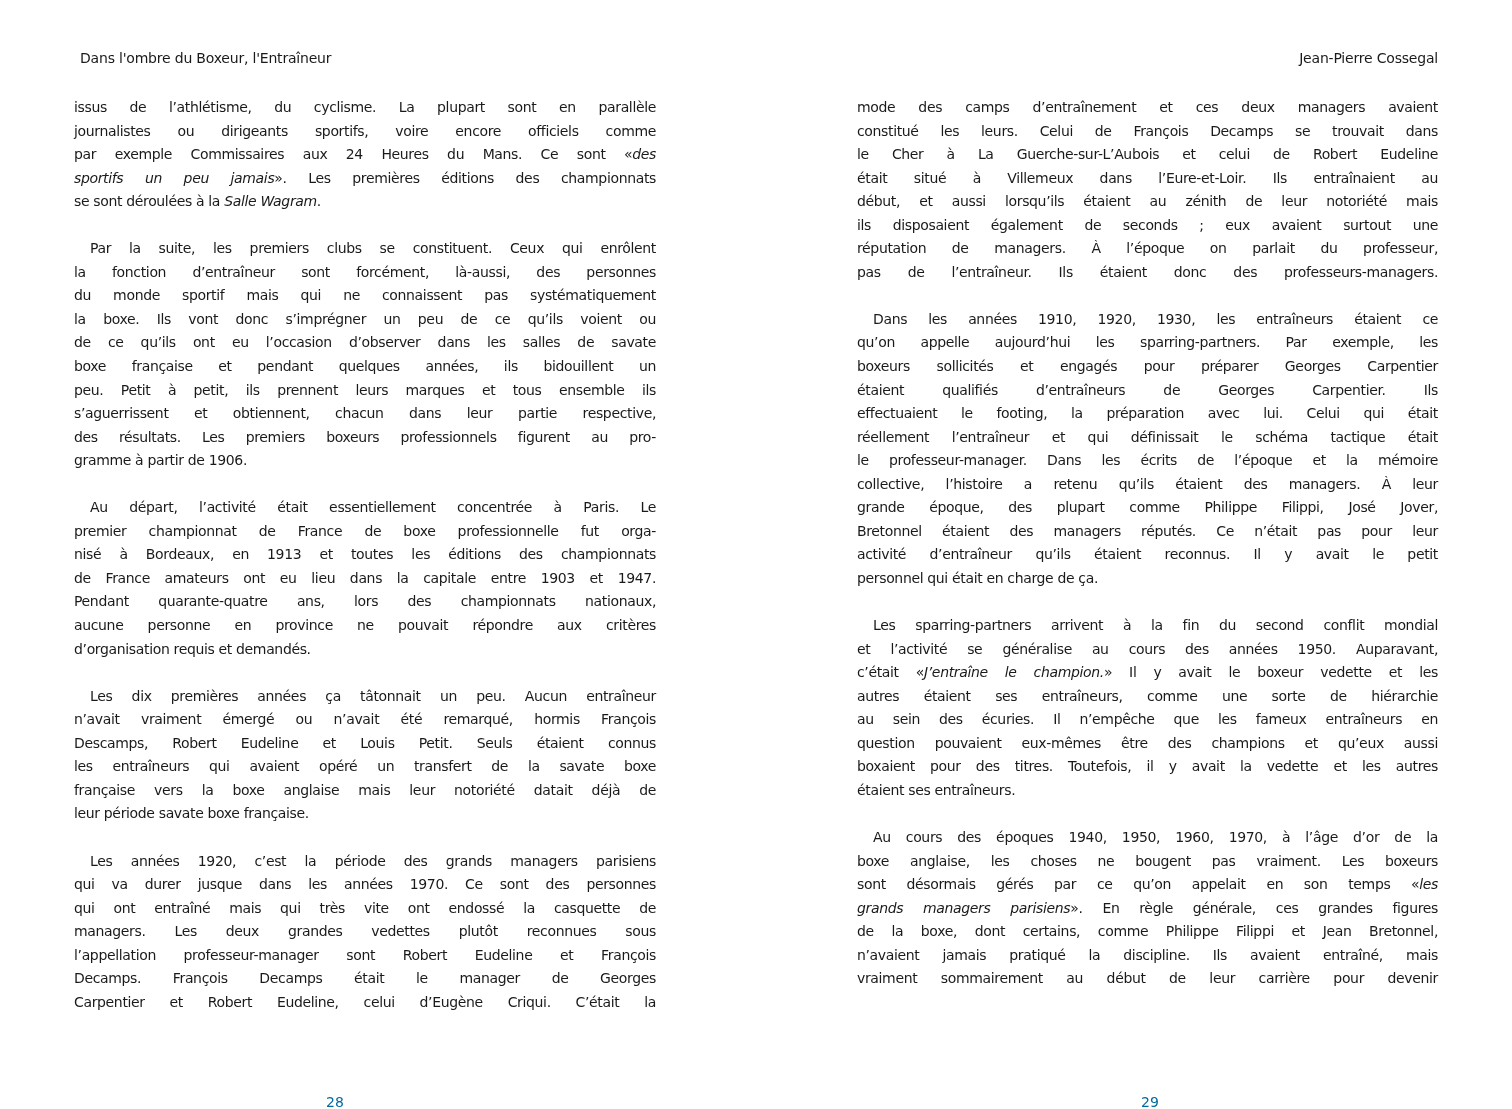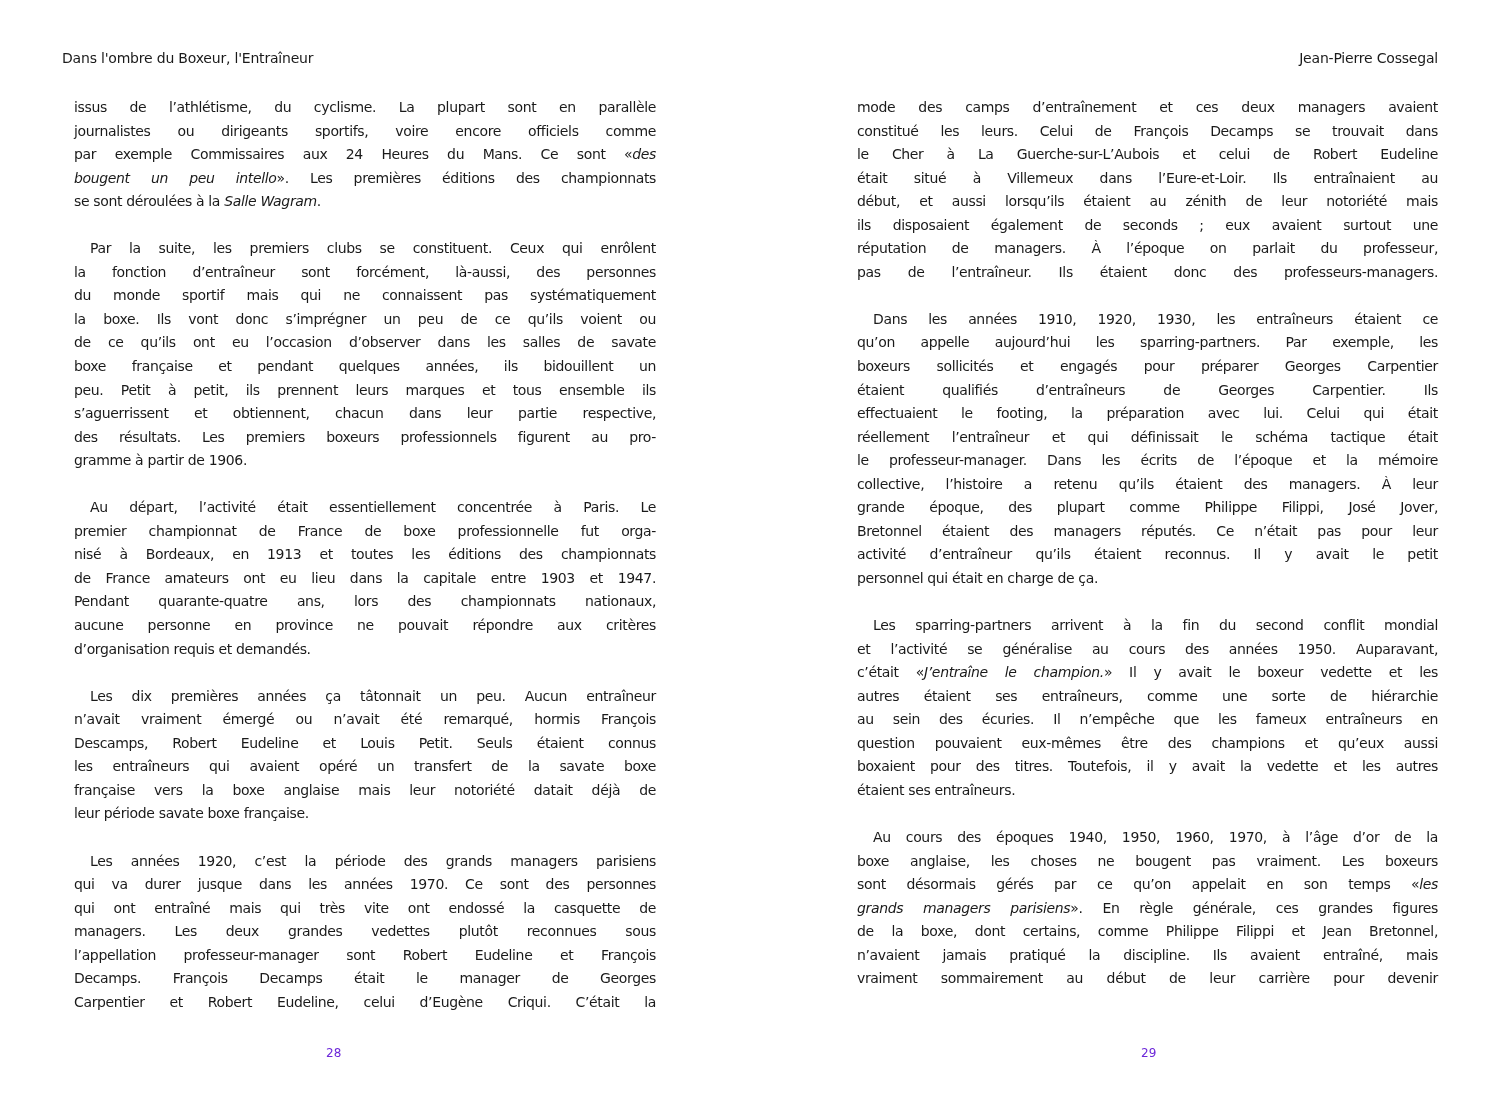--- a/index.html
+++ b/index.html
@@ -2,47 +2,47 @@
 <html><head>
 <meta charset="utf-8">
 <style>
   html, body { margin: 0; padding: 0; background: #ffffff; }
   body { width: 1512px; height: 1109px; position: relative; overflow: hidden;
          font-family: "DejaVu Sans", "Liberation Sans", sans-serif; color: #1a1a1a; }
   .page { position: absolute; top: 0; height: 1109px; }
   .page-left { left: 0; width: 756px; }
   .page-right { left: 756px; width: 756px; }
   .running-head { position: absolute; top: 50px; font-size: 14px; letter-spacing: -0.2px; color: #1a1a1a; white-space: nowrap; }
-  .page-left .running-head { left: 62px; }
+  .page-left .running-head { left: 80px; }
   .page-right .running-head { right: 74px; text-align: right; }
   .body-text { position: absolute; top: 96px; font-size: 14px; line-height: 23.55px; letter-spacing: -0.35px; }
   .page-left .body-text { left: 74px; width: 582px; }
   .page-right .body-text { left: 101px; width: 581px; }
   .para { margin: 0 0 23.55px 0; text-align: justify; text-indent: 16px; hyphens: manual; }
   .para.first { text-indent: 0; }
   .para .line { display: block; text-align: justify; text-align-last: justify; text-indent: 0; white-space: nowrap; }
   .para .line.indent { padding-left: 16px; }
   .para .line.last { text-align-last: left; }
   .para .line.lastjust { text-align-last: justify; }
   em { font-style: italic; }
-  .folio { position: absolute; top: 1046px; font-size: 12px; color: #6d28d9; }
+  .folio { position: absolute; top: 1094px; font-size: 14px; color: #0369a1; }
   .page-left .folio { left: 326px; }
   .page-right .folio { left: 385px; }
 </style>
 </head>
 <body>
 
 <div class="page page-left">
   <div class="running-head">Dans l'ombre du Boxeur, l'Entraîneur</div>
   <div class="body-text">
     <p class="para first">
       <span class="line">issus de l’athlétisme, du cyclisme. La plupart sont en parallèle</span>
       <span class="line">journalistes ou dirigeants sportifs, voire encore officiels comme</span>
       <span class="line">par exemple Commissaires aux 24 Heures du Mans. Ce sont «<em>des</em></span>
-      <span class="line"><em>bougent un peu intello</em>». Les premières éditions des championnats</span>
+      <span class="line"><em>sportifs un peu jamais</em>». Les premières éditions des championnats</span>
       <span class="line last">se sont déroulées à la <em>Salle Wagram</em>.</span>
     </p>
     <p class="para">
       <span class="line indent">Par la suite, les premiers clubs se constituent. Ceux qui enrôlent</span>
       <span class="line">la fonction d’entraîneur sont forcément, là-aussi, des personnes</span>
       <span class="line">du monde sportif mais qui ne connaissent pas systématiquement</span>
       <span class="line">la boxe. Ils vont donc s’imprégner un peu de ce qu’ils voient ou</span>
       <span class="line">de ce qu’ils ont eu l’occasion d’observer dans les salles de savate</span>
       <span class="line">boxe française et pendant quelques années, ils bidouillent un</span>
       <span class="line">peu. Petit à petit, ils prennent leurs marques et tous ensemble ils</span>

